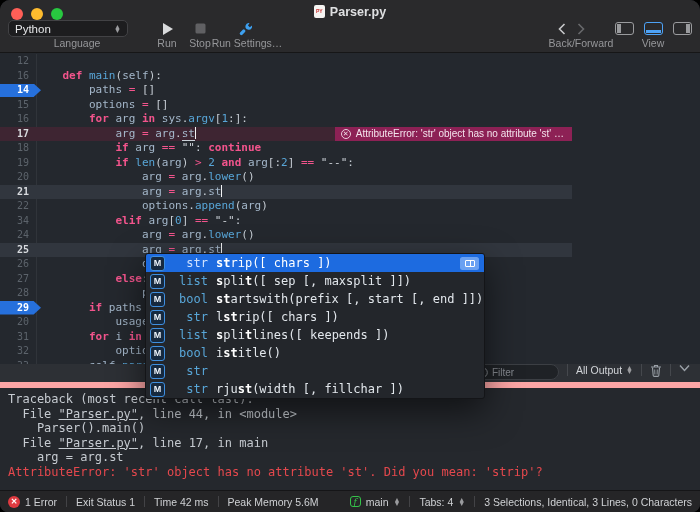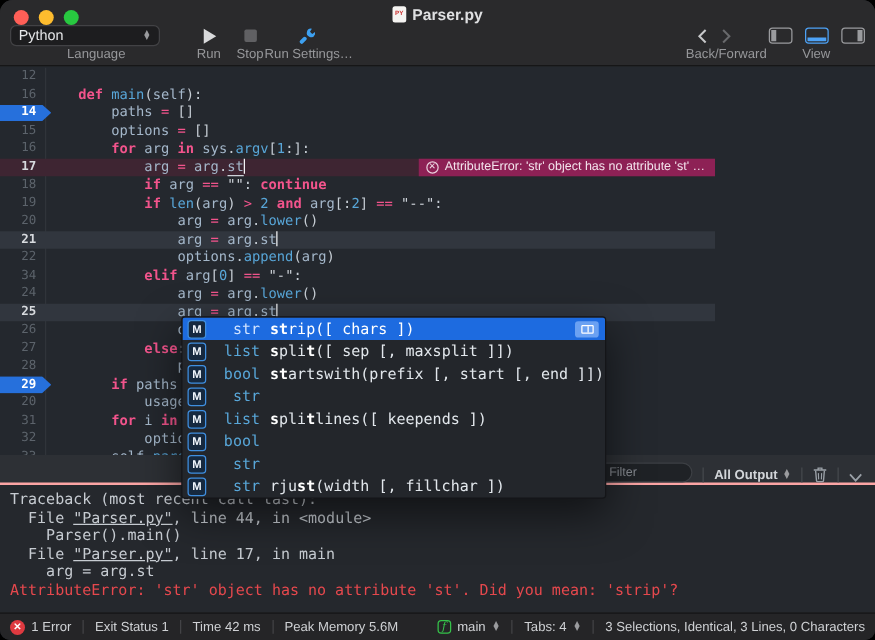--- a/index.html
+++ b/index.html
@@ -64,29 +64,29 @@
   .err-chip { position:absolute; right:0; top:0; height:14.5px; background:#8d2155;
               display:flex; align-items:center; padding:0 8px 0 6px; color:#f3e3ec;
               font-family:"Liberation Sans", sans-serif; font-size:10px; }
   .x-circ { display:inline-flex; width:10px; height:10px; border:1px solid #e9cfdd; border-radius:50%;
             align-items:center; justify-content:center; font-size:7px; color:#efdce7;
             margin-right:5px; flex:0 0 10px; }
 
   
   #bottom-panel { position:absolute; left:0; top:364px; width:700px; height:126px; background:#25282d; }
   #console-toolbar { position:absolute; left:0; top:0; width:700px; height:24px; background:#2d3035;
-                     border-bottom:2px solid #fca5a5; display:flex; align-items:flex-end;
+                     border-bottom:6px solid #fca5a5; display:flex; align-items:flex-start;
                      justify-content:flex-end; padding-right:10px; gap:8px; }
   #filter-box { width:88px; height:16px; background:#1f2226; border:1px solid #3c3f44;
                 border-radius:8px; display:flex; align-items:center; padding:0 5px; gap:4px; }
   #filter-box input { background:transparent; border:none; outline:none; width:60px;
                       color:#c6cbd1; font-size:10px; }
   #filter-box input::placeholder { color:#85898f; }
   .vdiv { width:1px; height:12px; background:#45484d; }
-  #output-select { color:#d2d5d9; font-size:10.5px; display:flex; align-items:center; gap:4px;font-weight:bold; }
+  #output-select { color:#d2d5d9; font-size:10.5px; display:flex; align-items:center; gap:4px; }
   #console-body { position:absolute; left:8px; top:28px; font-family:"DejaVu Sans Mono", monospace;
                   font-size:12px; line-height:14.5px; white-space:pre; color:#c6cbd1; }
   .con-u { text-decoration:underline; }
   .con-red { color:#e5484d; }
 
   
   #popup { position:absolute; left:145px; top:253px; width:340px; background:#23262b;
            border:1px solid #141518; border-radius:3px; box-shadow:0 12px 34px rgba(0,0,0,0.55);
            z-index:30; overflow:hidden; }
   .pop-row { height:18px; display:flex; align-items:center; padding-left:4px;
@@ -271,29 +271,31 @@
           <span class="pop-name"><b>s</b><span>pli</span><b>t</b><span>([ sep [, maxsplit ]])</span></span>
         </div>
         <div class="pop-row">
           <span class="m-ic">M</span>
           <span class="pop-type">bool</span>
           <span class="pop-name"><b>st</b><span>artswith(prefix [, start [, end ]])</span></span>
         </div>
         <div class="pop-row">
           <span class="m-ic">M</span>
           <span class="pop-type">str</span>
+          <span class="pop-name"><span>l</span><b>st</b><span>rip([ chars ])</span></span>
         </div>
         <div class="pop-row">
           <span class="m-ic">M</span>
           <span class="pop-type">list</span>
           <span class="pop-name"><b>s</b><span>pli</span><b>t</b><span>lines([ keepends ])</span></span>
         </div>
         <div class="pop-row">
           <span class="m-ic">M</span>
           <span class="pop-type">bool</span>
+          <span class="pop-name"><span>i</span><b>st</b><span>itle()</span></span>
         </div>
         <div class="pop-row">
           <span class="m-ic">M</span>
           <span class="pop-type">str</span>
         </div>
         <div class="pop-row">
           <span class="m-ic">M</span>
           <span class="pop-type">str</span>
           <span class="pop-name"><span>rju</span><b>st</b><span>(width [, fillchar ])</span></span>
         </div>

